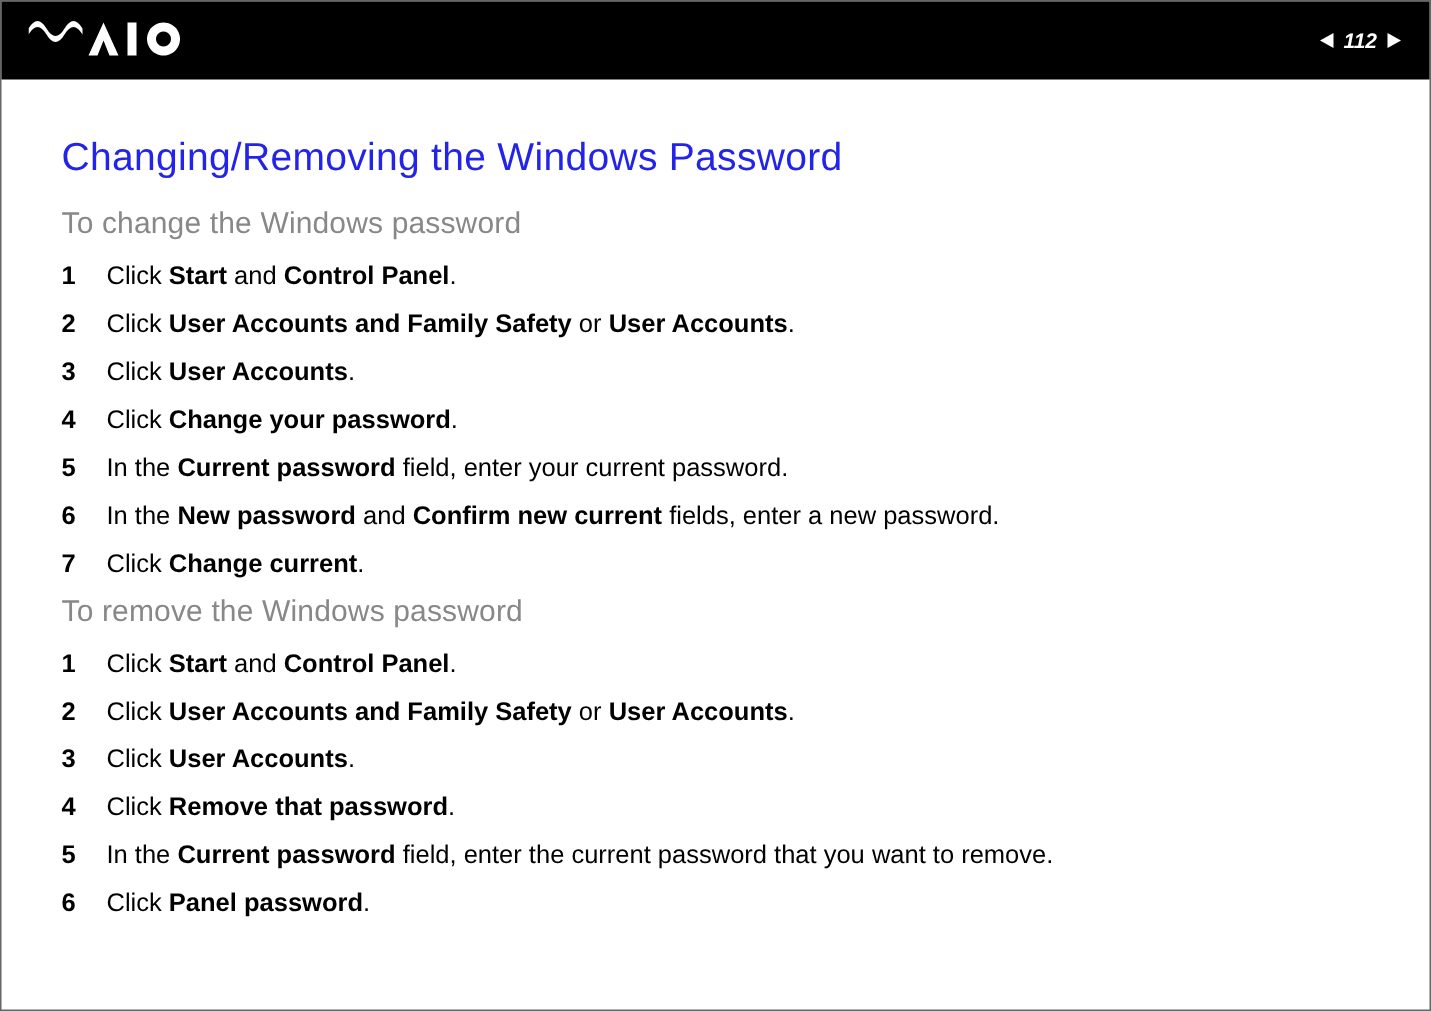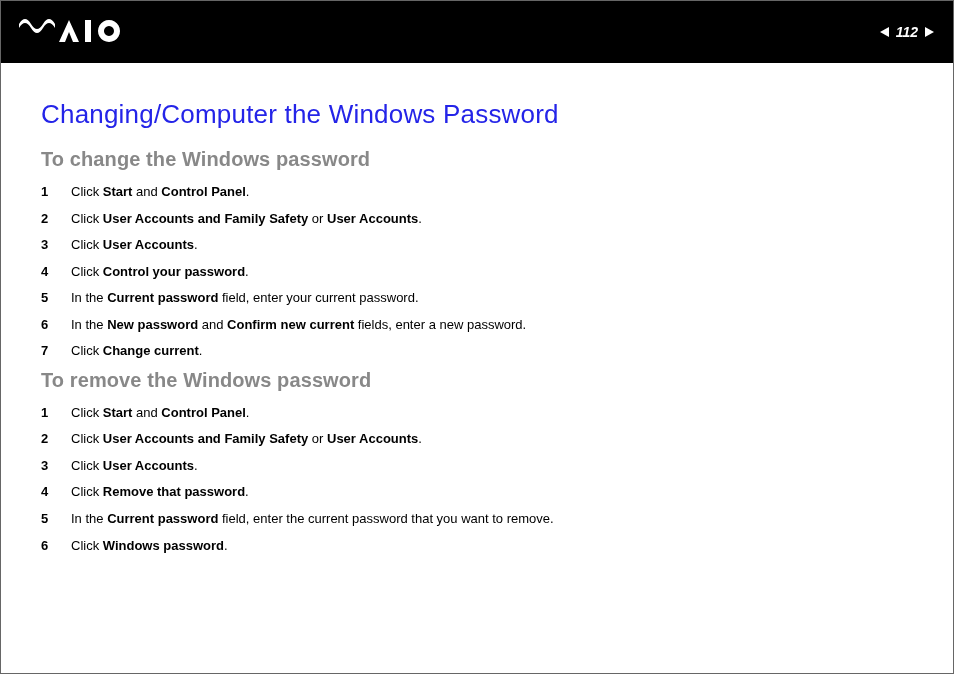--- a/index.html
+++ b/index.html
@@ -13,21 +13,21 @@
   }
   .page {
     width: 954px; height: 674px;
     position: relative;
     border: 1px solid #666;
   }
 
   
   .header {
     background: #000;
-    height: 62px;
+    height: 52px;
     display: flex;
     align-items: center;
     justify-content: space-between;
     padding: 0 18px 0 18px;
   }
   .logo {
     color: #fff;
     display: flex;
     align-items: center;
   }
@@ -68,38 +68,38 @@
   }
   h1.main-title {
     color: #2424e8;
     font-weight: 400;
     font-size: 26px;
     margin: 0 0 18px 0;
     letter-spacing: 0.2px;
   }
   h2.sub-title {
     color: #888;
-    font-weight: 700;
+    font-weight: 400;
     font-size: 20px;
     margin: 0 0 12px 0;
     letter-spacing: 0.1px;
   }
   h2.sub-title.second {
   }
   ol.steps {
     list-style: none;
     margin: 0 0 0 0;
     padding: 0;
     counter-reset: step;
   }
   ol.steps > li {
     counter-increment: step;
     position: relative;
     padding-left: 30px;
-    font-size: 13px;
+    font-size: 17px;
     line-height: 1.35;
     margin: 0 0 9px 0;
   }
   ol.steps > li::before {
     content: counter(step);
     position: absolute;
     left: 0;
     top: 0;
     font-weight: bold;
   }
@@ -136,36 +136,36 @@
         <span class="nav-arrow">
           <svg width="12" height="12" viewBox="0 0 12 12">
               <polygon points="2,1 2,11 11,6" fill="#fff"></polygon>
             </svg>
         </span>
       </div>
     </div>
   </div>
 
   <div class="content">
-    <h1 class="main-title">Changing/Computer the Windows Password</h1>
+    <h1 class="main-title">Changing/Removing the Windows Password</h1>
 
     <h2 class="sub-title">To change the Windows password</h2>
     <ol class="steps" id="steps-0">
         <li>Click <b>Start</b> and <b>Control Panel</b>.</li>
         <li>Click <b>User Accounts and Family Safety</b> or <b>User Accounts</b>.</li>
         <li>Click <b>User Accounts</b>.</li>
-        <li>Click <b>Control your password</b>.</li>
+        <li>Click <b>Change your password</b>.</li>
         <li>In the <b>Current password</b> field, enter your current password.</li>
         <li>In the <b>New password</b> and <b>Confirm new current</b> fields, enter a new password.</li>
         <li>Click <b>Change current</b>.</li>
       </ol>
 
     <h2 class="sub-title second">To remove the Windows password</h2>
     <ol class="steps" id="steps-1">
         <li>Click <b>Start</b> and <b>Control Panel</b>.</li>
         <li>Click <b>User Accounts and Family Safety</b> or <b>User Accounts</b>.</li>
         <li>Click <b>User Accounts</b>.</li>
         <li>Click <b>Remove that password</b>.</li>
         <li>In the <b>Current password</b> field, enter the current password that you want to remove.</li>
-        <li>Click <b>Windows password</b>.</li>
+        <li>Click <b>Panel password</b>.</li>
       </ol>
   </div>
 </div>
 
 </body></html>

